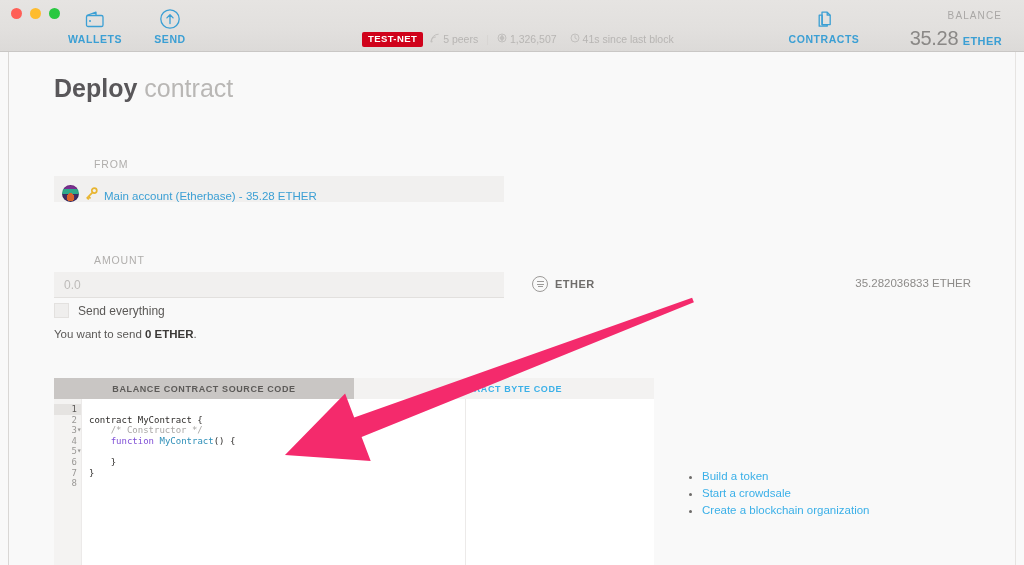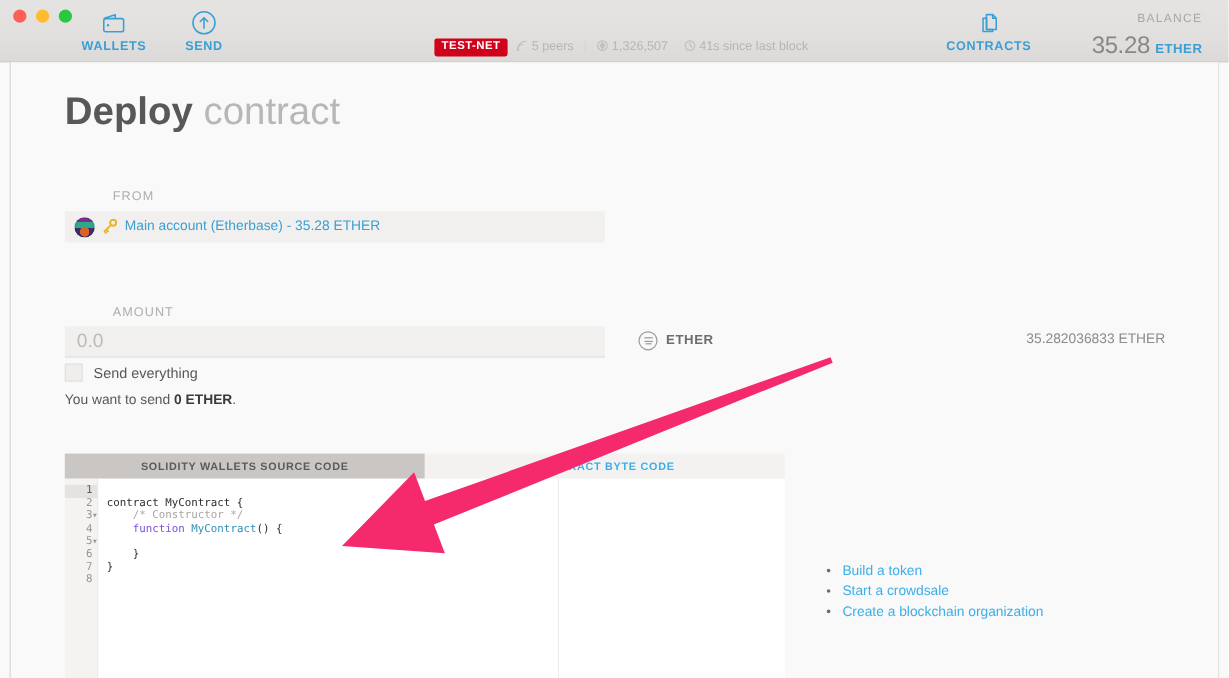--- a/index.html
+++ b/index.html
@@ -78,57 +78,57 @@
     position: absolute; left: 8px; top: 52px;
     width: 1008px; height: 513px;
     background: #f9f9f9;
     border-left: 1px solid #d9d7d5;
     border-right: 1px solid #e6e4e2;
     overflow: hidden;
   }
 
   .page-title {
     position: absolute; left: 45px; top: 22px;
-    font-size: 32px; color: #b9b7b5; font-weight: normal;
+    font-size: 25px; color: #b9b7b5; font-weight: normal;
   }
   .page-title b { color: #59575a; font-weight: bold; }
 
   .field-label {
     font-size: 10.5px; color: #b0aeac; letter-spacing: .9px;
     font-weight: normal; text-transform: uppercase; margin-left: 40px;
   }
 
   
   #from-label { position: absolute; left: 45px; top: 106px; }
   .from-row {
     position: absolute; left: 45px; top: 124px;
     width: 450px; height: 26px;
     background: #f1f0ef;
-    display: flex; align-items: center; gap: 6px;
+    display: flex; align-items: flex-end; gap: 6px;
     padding: 0 8px;
   }
   .identicon {
     width: 17px; height: 17px; border-radius: 50%;
     background:
       radial-gradient(circle at 50% 72%, #d9622b 0 26%, transparent 27%),
       linear-gradient(to bottom, #7a2f8f 0 22%, #2fa98a 22% 52%, #3f2d66 52% 100%);
     box-shadow: inset 0 0 0 1px rgba(0,0,0,.12);
     flex: 0 0 auto;
   }
   .key-ico { font-size: 12px; line-height: 1; color: #e8b531; }
   .from-text { font-size: 11.5px; color: #3b9fd4; white-space: nowrap; }
 
   
   #amount-label { position: absolute; left: 45px; top: 202px; }
   .amount-input {
     position: absolute; left: 45px; top: 220px;
     width: 450px; height: 26px;
     background: #f1f0ef; border: none; border-bottom: 1px solid #e2e0de;
     font-family: "Liberation Sans", sans-serif;
-    font-size: 16px; color: #14532d; padding: 0 10px;
+    font-size: 12px; color: #14532d; padding: 0 10px;
     outline: none;
   }
   .amount-input::placeholder { color: #bdbbb9; }
 
   .unit-select {
     position: absolute; left: 523px; top: 224px;
     display: flex; align-items: center; gap: 7px; cursor: default;
   }
   .unit-circle {
     width: 16px; height: 16px; border-radius: 50%;
@@ -348,21 +348,21 @@
     <div class="send-every">
       <span class="checkbox"></span>
       <span class="send-every-label">Send everything</span>
     </div>
 
     <div class="want-send">
       <span>You want to send </span><b>0 ETHER</b><span>.</span>
     </div>
 
     <div class="tabs">
-      <div class="tab active">SOLIDITY WALLETS SOURCE CODE</div>
+      <div class="tab active">BALANCE CONTRACT SOURCE CODE</div>
       <div class="tab inactive">CONTRACT BYTE CODE</div>
     </div>
 
     <div class="editor-wrap">
       <div class="gutter" id="gutter">
           <div class="ln first">1</div>
           <div class="ln">2</div>
           <div class="ln">3<span class="fold">▾</span></div>
           <div class="ln">4</div>
           <div class="ln">5<span class="fold">▾</span></div>

